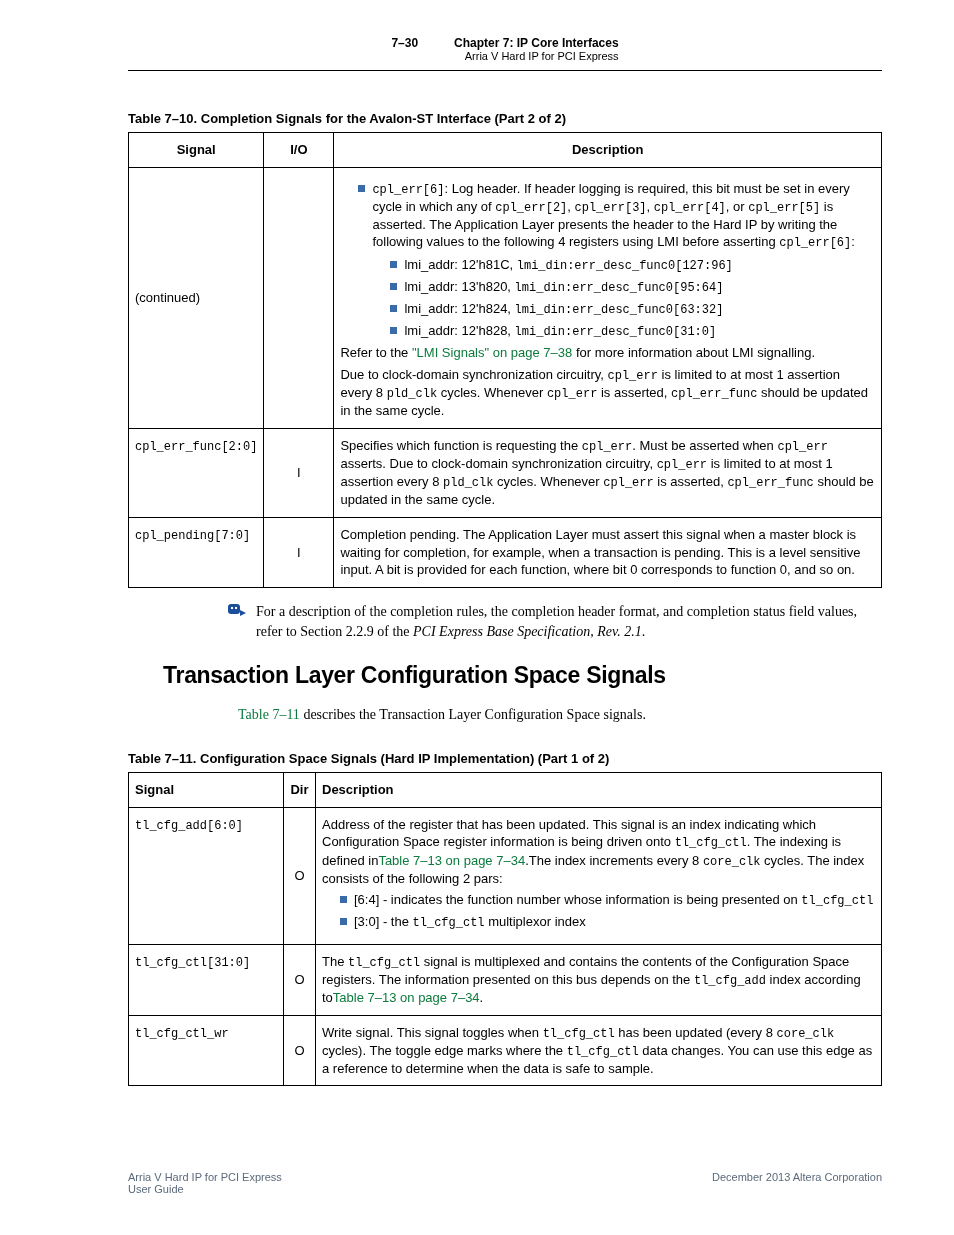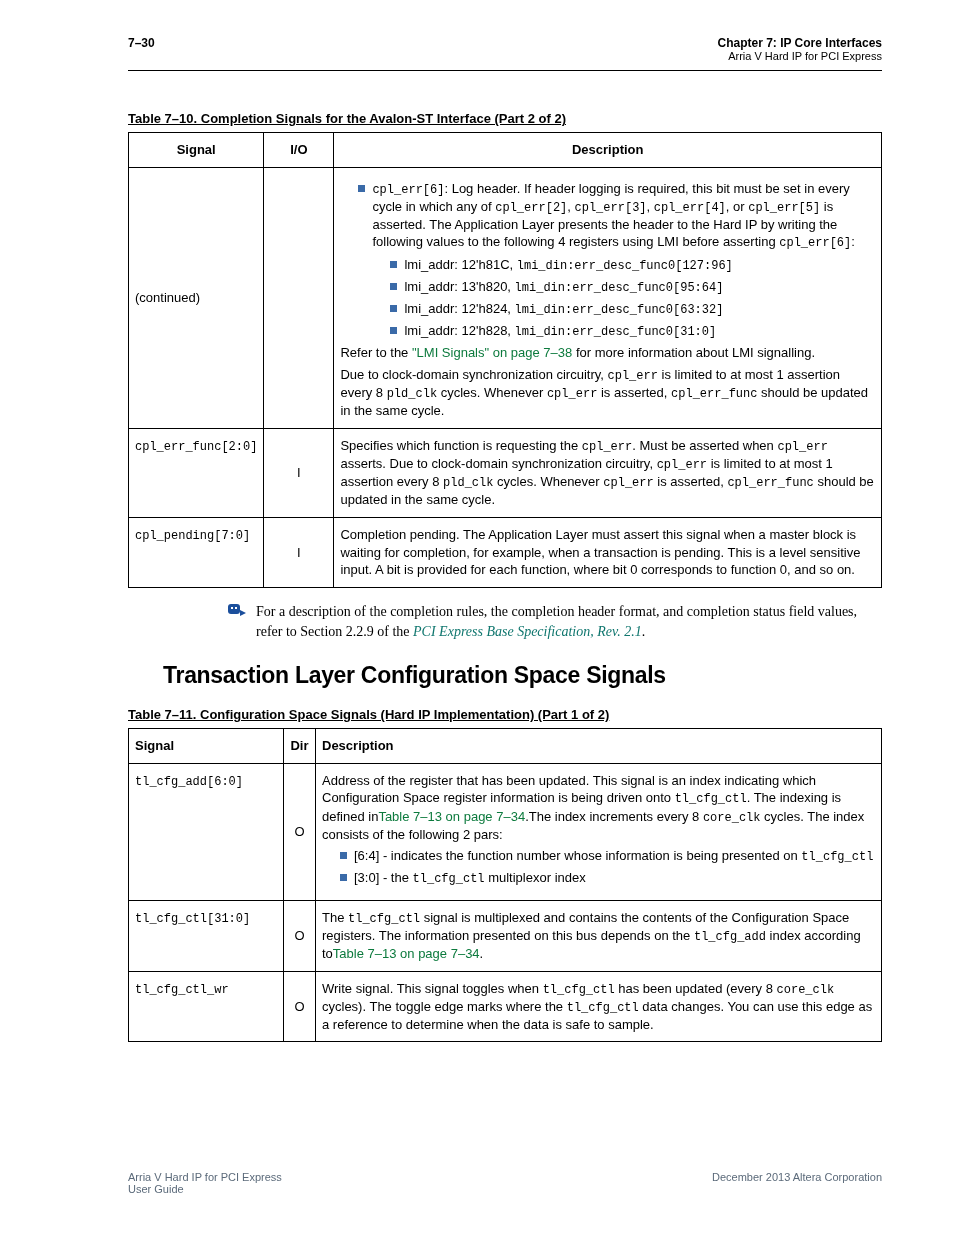--- a/index.html
+++ b/index.html
@@ -12,36 +12,35 @@
   }
   .page {
     width: 954px;
     height: 1235px;
     position: relative;
     box-sizing: border-box;
     padding: 36px 72px 40px 128px;
   }
   .header {
     display: flex;
-    justify-content: space-between;
+    justify-content: center;
     align-items: flex-start;
     font-size: 12px;
     border-bottom: 1px solid #000;
     padding-bottom: 8px;
     margin-bottom: 40px;
   }
   .header .pageno { font-weight: bold; }
   .header .right { text-align: right; }
   .header .right .chap { font-weight: bold; padding-left: 36px; }
   .header .right .sub { font-size: 11px; }
   .table-caption {
     font-weight: bold;
     font-size: 13px;
     margin-bottom: 6px;
-    text-decoration: underline;
   }
   table {
     border-collapse: collapse;
     width: 100%;
     font-size: 13px;
     line-height: 1.35;
   }
   th, td {
     border: 1px solid #000;
     padding: 8px 6px;
@@ -106,21 +105,21 @@
     position:absolute; left:7px; top:5px; width:2px; height:2px; background:#fff;
   }
   .note-icon .arrow {
     position:absolute; left:12px; top:8px;
     width:0; height:0;
     border-left:6px solid #1b4f9c;
     border-top:3px solid transparent;
     border-bottom:3px solid transparent;
   }
   .note-text { flex: 1; }
-  .link { color: #0f766e; font-style: italic; }
+  .link { color: #000000; font-style: italic; }
   .link-plain { color: #0c7a3d; }
   h2.section {
     font-family: Arial, Helvetica, sans-serif;
     font-weight: 800;
     font-size: 23px;
     margin: 20px 0 18px 35px;
     letter-spacing: -0.3px;
   }
   .section-intro {
     font-family: "Palatino Linotype", Palatino, serif;
@@ -218,20 +217,23 @@
         <div class="dot1"></div>
         <div class="dot2"></div>
         <div class="arrow"></div>
     </div>
     <div class="note-text">
       <span>For a description of the completion rules, the completion header format, and completion status field values, refer to Section 2.2.9 of the </span><span class="link">PCI Express Base Specification, Rev. 2.1</span><span>.</span>
     </div>
   </div>
 
   <h2 class="section">Transaction Layer Configuration Space Signals</h2>
+  <p class="section-intro">
+    <span class="link-plain">Table 7–11</span><span> describes the Transaction Layer Configuration Space signals.</span>
+  </p>
 
   <div class="table-caption">Table 7–11. Configuration Space Signals (Hard IP Implementation)   (Part 1 of 2)</div>
   <table class="t2">
     <colgroup>
         <col class="c1">
         <col class="c2">
         <col>
       </colgroup>
     <thead>
       <tr>

